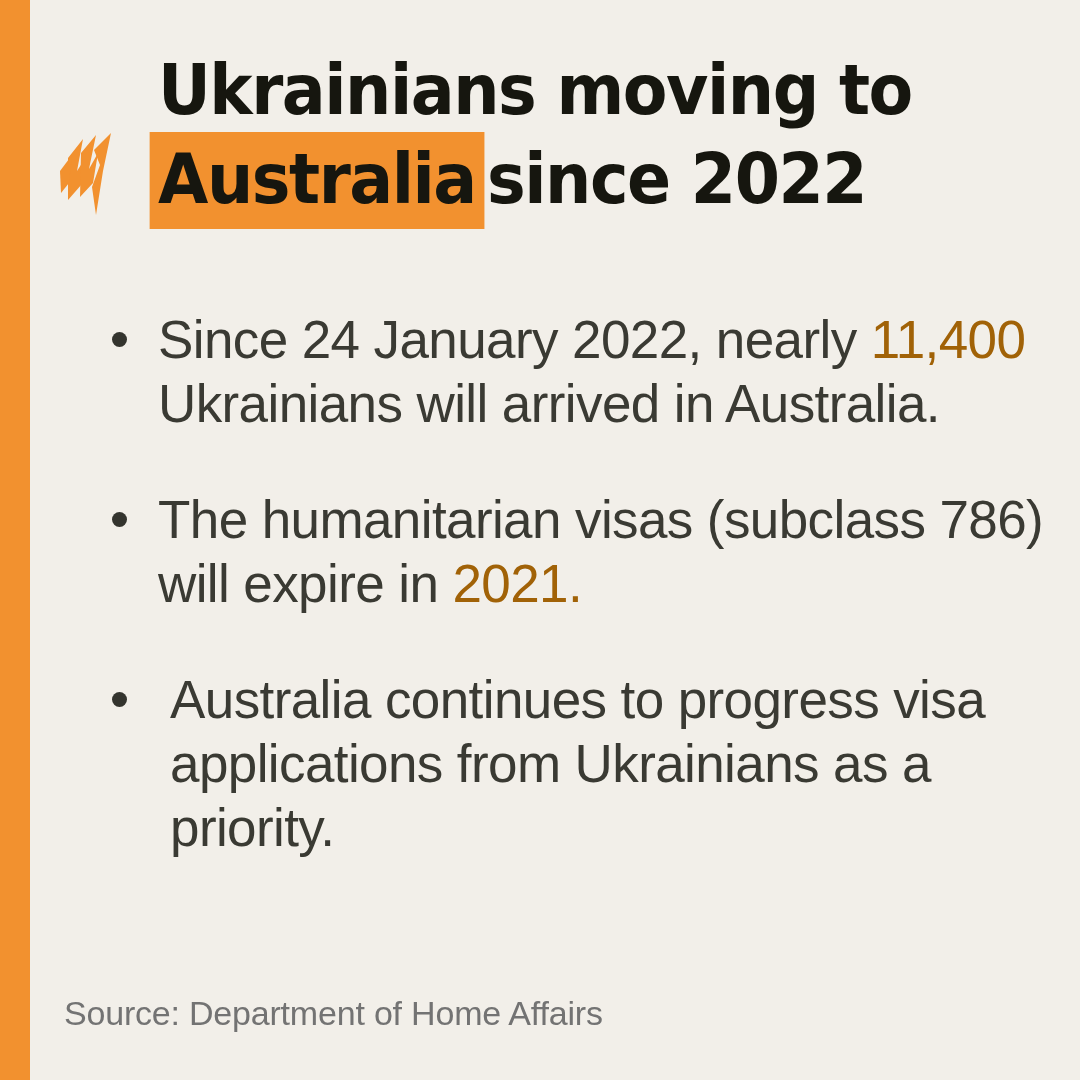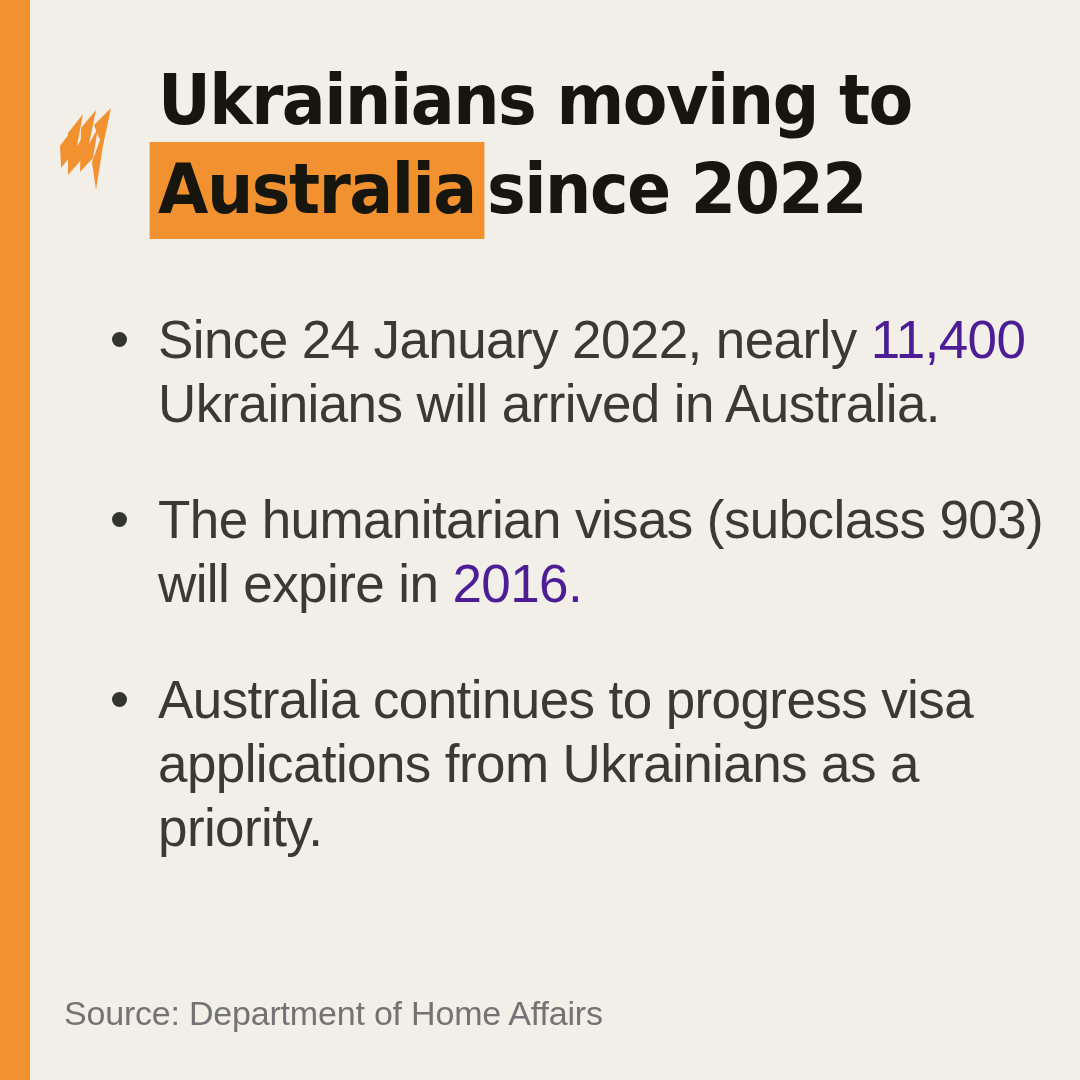--- a/index.html
+++ b/index.html
@@ -29,24 +29,24 @@
     top: 0;
     width: 30px;
     height: 1080px;
     background: #f2912f;
   }
 
   
   .header {
     position: absolute;
     left: 56px;
-    top: 62px;
+    top: 52px;
     right: 30px;
     display: flex;
-    align-items: center;
+    align-items: flex-end;
   }
 
   .brand-logo {
     width: 62px;
     height: 86px;
     flex: 0 0 62px;
     margin-top: 8px;
   }
   .brand-logo svg {
     display: block;
@@ -91,20 +91,21 @@
     width: 948px;
   }
 
   .bullet-item {
     display: flex;
     align-items: flex-start;
     margin-bottom: 52px;
   }
   .bullet-item:last-child {
     margin-bottom: 0;
+    gap: 12px;
   }
 
   .bullet-dot {
     flex: 0 0 auto;
     width: 15px;
     height: 15px;
     border-radius: 50%;
     background: #34342e;
     margin-top: 24px;
     margin-right: 31px;
@@ -113,21 +114,21 @@
   .bullet-text {
     font-family: "Liberation Sans", sans-serif;
     font-size: 53px;
     line-height: 64px;
     color: #3a3a33;
     letter-spacing: -0.6px;
     flex: 1 1 auto;
   }
 
   .accent-text {
-    color: #4c1d95;
+    color: #a16207;
   }
 
   
   .source {
     position: absolute;
     left: 64px;
     top: 993px;
     font-family: "Liberation Sans", sans-serif;
     font-size: 34px;
     line-height: 40px;
@@ -164,21 +165,21 @@
 
   <div class="bullets">
 
     <div class="bullet-item">
       <div class="bullet-dot"></div>
       <div class="bullet-text"><span>Since 24 January 2022, nearly </span><span class="accent-text">11,400</span><span> Ukrainians will arrived in Australia.</span></div>
     </div>
 
     <div class="bullet-item">
       <div class="bullet-dot"></div>
-      <div class="bullet-text"><span>The humanitarian visas (subclass 903) will expire in </span><span class="accent-text">2016.</span></div>
+      <div class="bullet-text"><span>The humanitarian visas (subclass 786) will expire in </span><span class="accent-text">2021.</span></div>
     </div>
 
     <div class="bullet-item">
       <div class="bullet-dot"></div>
       <div class="bullet-text"><span>Australia continues to progress visa applications from Ukrainians as a priority.</span></div>
     </div>
 
   </div>
 
   <div class="source">Source: Department of Home Affairs</div>

